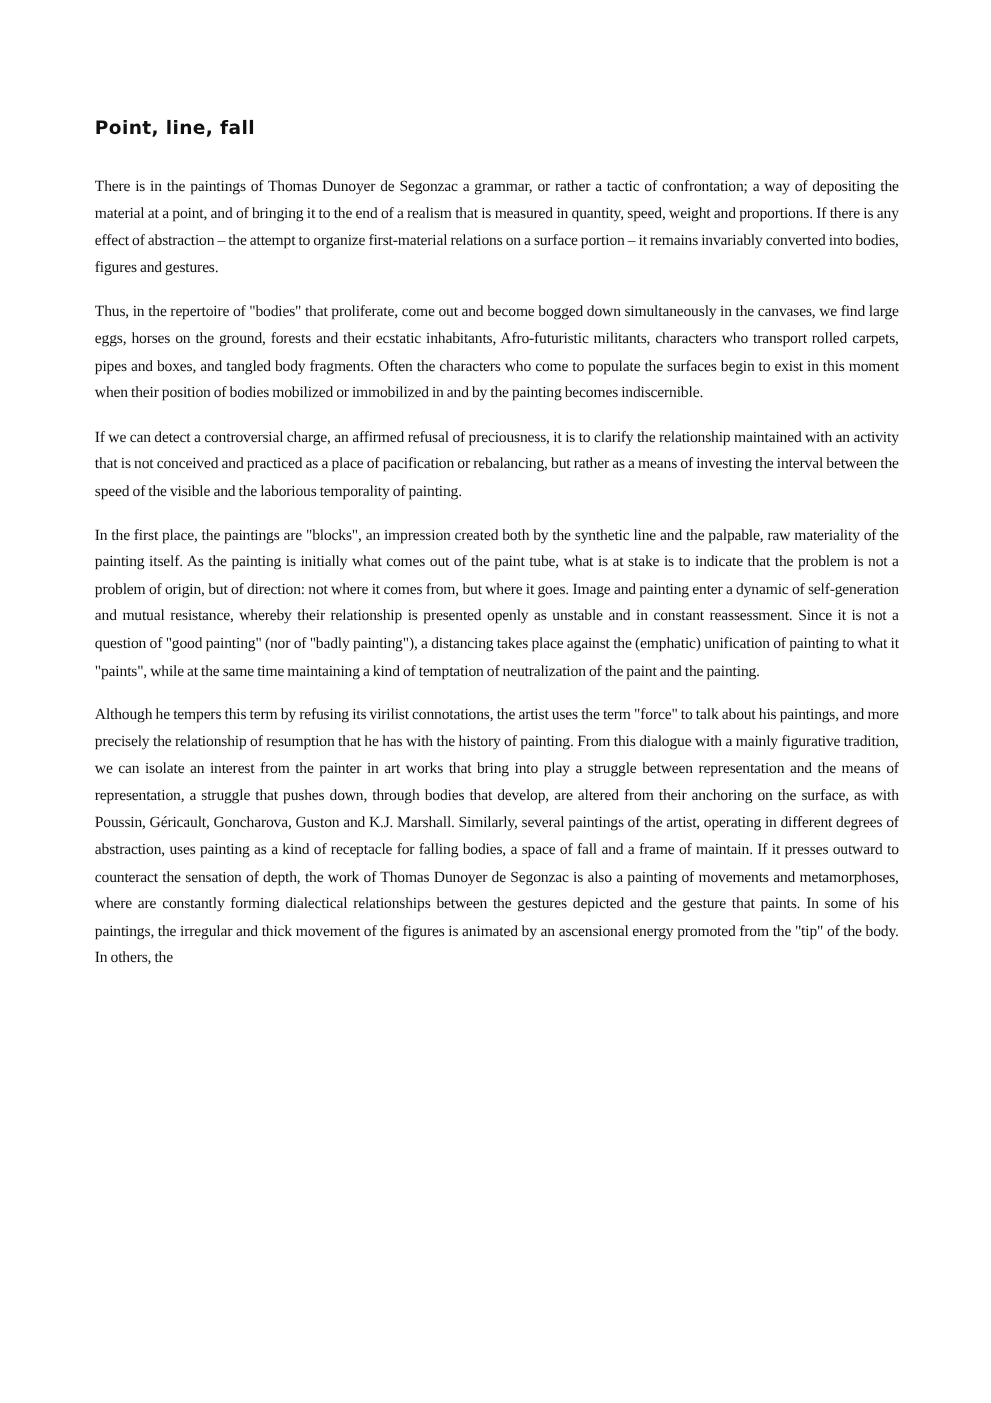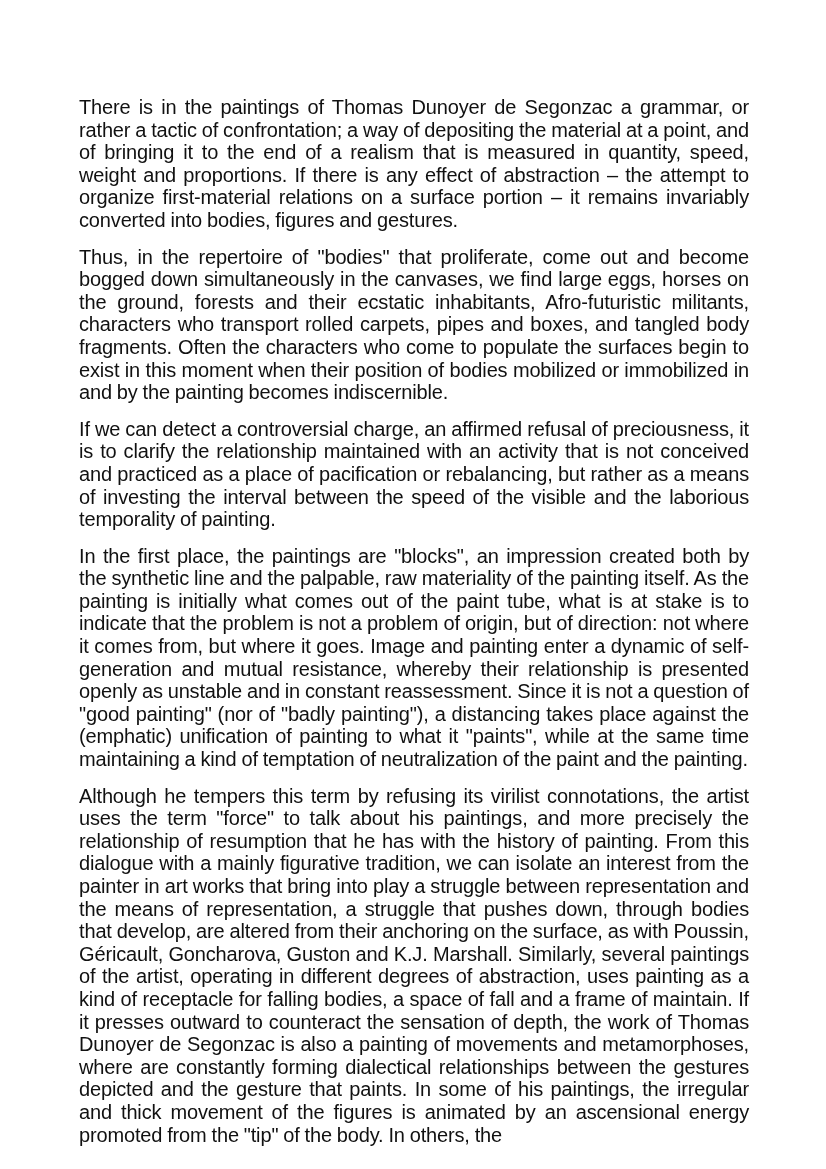--- a/index.html
+++ b/index.html
@@ -23,30 +23,32 @@
     }
     .title {
       font-family: "DejaVu Sans", sans-serif;
       font-weight: bold;
       font-size: 15.5px;
       letter-spacing: 0.3px;
       margin: 0 0 26px 0;
       line-height: 22px;
     }
     .para {
-      font-size: 20px;
+      font-size: 13px;
       line-height: 22.6px;
       text-align: justify;
       margin: 0 0 14px 0;
       letter-spacing: -0.15px;
       word-spacing: -0.5px;
+      font-family: Liberation Serif, serif;
     }
   </style>
 </head>
 <body>
 
 <div class="page">
+  <h1 class="title">Point, line, fall</h1>
   <p class="para">There is in the paintings of Thomas Dunoyer de Segonzac a grammar, or rather a tactic of confrontation; a way of depositing the material at a point, and of bringing it to the end of a realism that is measured in quantity, speed, weight and proportions. If there is any effect of abstraction – the attempt to organize first-material relations on a surface portion – it remains invariably converted into bodies, figures and gestures.</p>
   <p class="para">Thus, in the repertoire of "bodies" that proliferate, come out and become bogged down simultaneously in the canvases, we find large eggs, horses on the ground, forests and their ecstatic inhabitants, Afro-futuristic militants, characters who transport rolled carpets, pipes and boxes, and tangled body fragments. Often the characters who come to populate the surfaces begin to exist in this moment when their position of bodies mobilized or immobilized in and by the painting becomes indiscernible.</p>
   <p class="para">If we can detect a controversial charge, an affirmed refusal of preciousness, it is to clarify the relationship maintained with an activity that is not conceived and practiced as a place of pacification or rebalancing, but rather as a means of investing the interval between the speed of the visible and the laborious temporality of painting.</p>
   <p class="para">In the first place, the paintings are "blocks", an impression created both by the synthetic line and the palpable, raw materiality of the painting itself. As the painting is initially what comes out of the paint tube, what is at stake is to indicate that the problem is not a problem of origin, but of direction: not where it comes from, but where it goes. Image and painting enter a dynamic of self-generation and mutual resistance, whereby their relationship is presented openly as unstable and in constant reassessment. Since it is not a question of "good painting" (nor of "badly painting"), a distancing takes place against the (emphatic) unification of painting to what it "paints", while at the same time maintaining a kind of temptation of neutralization of the paint and the painting.</p>
   <p class="para">Although he tempers this term by refusing its virilist connotations, the artist uses the term "force" to talk about his paintings, and more precisely the relationship of resumption that he has with the history of painting. From this dialogue with a mainly figurative tradition, we can isolate an interest from the painter in art works that bring into play a struggle between representation and the means of representation, a struggle that pushes down, through bodies that develop, are altered from their anchoring on the surface, as with Poussin, Géricault, Goncharova, Guston and K.J. Marshall. Similarly, several paintings of the artist, operating in different degrees of abstraction, uses painting as a kind of receptacle for falling bodies, a space of fall and a frame of maintain. If it presses outward to counteract the sensation of depth, the work of Thomas Dunoyer de Segonzac is also a painting of movements and metamorphoses, where are constantly forming dialectical relationships between the gestures depicted and the gesture that paints. In some of his paintings, the irregular and thick movement of the figures is animated by an ascensional energy promoted from the "tip" of the body. In others, the</p>
 </div>
 
 </body></html>

